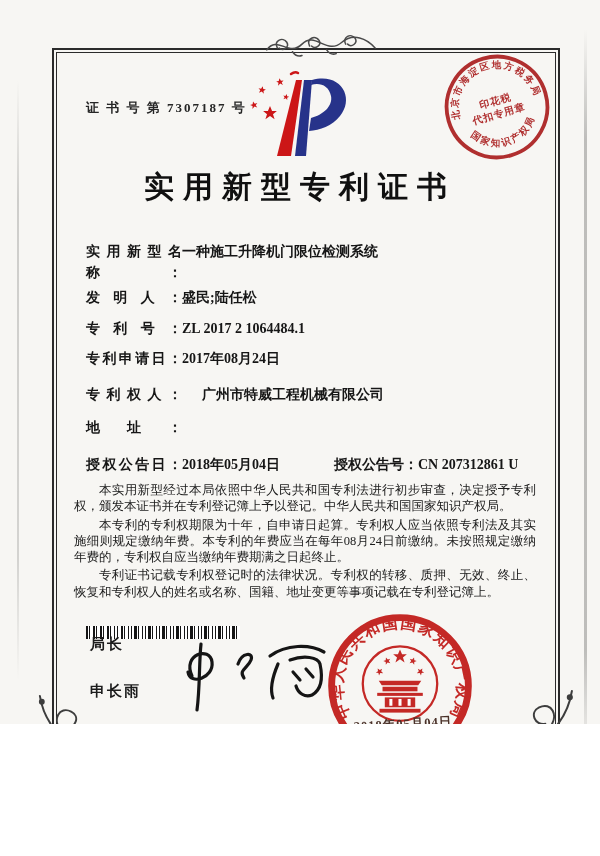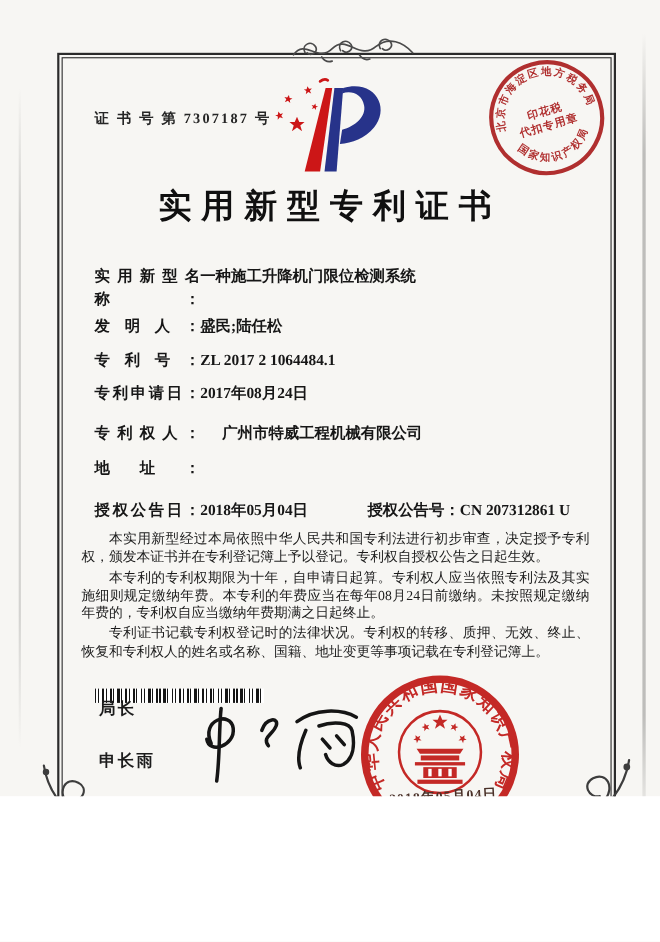--- a/index.html
+++ b/index.html
@@ -26,21 +26,21 @@
     font-size:30px;font-weight:700;letter-spacing:9px;color:#101010;}
 
   .row{position:absolute;left:86px;width:462px;display:flex;font-size:14px;font-weight:600;line-height:1.5;color:#161616;}
   .f-label{display:inline-block;width:96px;flex:0 0 96px;text-align:justify;text-align-last:justify;font-weight:700;}
   .f-value{flex:1;}
   .row-name{top:241px;}
   .row-inventor{top:287px;}
   .row-patno{top:318px;}
   .row-appdate{top:348px;}
   .row-owner{top:384px;gap:20px;}
-  .row-addr{top:417px;font-family:Liberation Mono, monospace;}
+  .row-addr{top:417px;}
   .row-grant{top:454px;width:470px;}
   .grant-left{display:flex;width:248px;flex:0 0 248px;}
   .grant-right{display:flex;flex:1;}
   .g-label{font-weight:700;flex:0 0 auto;}
 
   .paras{position:absolute;left:74px;top:482px;width:462px;font-size:12.5px;line-height:1.3;
     text-align:justify;color:#1b1b1b;font-weight:500;}
   .paras p{margin:0 0 2px 0;text-indent:2em;}
 
   .barcode{position:absolute;left:86px;top:626px;width:154px;height:13px;
@@ -136,21 +136,21 @@
       <span class="f-label">授权公告日：</span>
       <span class="f-value">2018年05月04日</span>
     </span>
     <span class="grant-right">
       <span class="g-label">授权公告号：</span>
       <span class="f-value">CN 207312861 U</span>
     </span>
   </div>
 
   <div class="paras">
-    <p>本实用新型经过本局依照中华人民共和国专利法进行初步审查，决定授予专利权，颁发本证书并在专利登记簿上予以登记。专利权自授权公告之日起生效。</p>
+    <p>本实用新型经过本局依照中华人民共和国专利法进行初步审查，决定授予专利权，颁发本证书并在专利登记簿上予以登记。中华人民共和国国家知识产权局。</p>
     <p>本专利的专利权期限为十年，自申请日起算。专利权人应当依照专利法及其实施细则规定缴纳年费。本专利的年费应当在每年08月24日前缴纳。未按照规定缴纳年费的，专利权自应当缴纳年费期满之日起终止。</p>
     <p>专利证书记载专利权登记时的法律状况。专利权的转移、质押、无效、终止、恢复和专利权人的姓名或名称、国籍、地址变更等事项记载在专利登记簿上。</p>
   </div>
 
   <div class="barcode"></div>
 
   <div class="signer-title">局长</div>
   <div class="signer-name">申长雨</div>
 
   <svg class="signature" viewBox="0 0 168 84">

